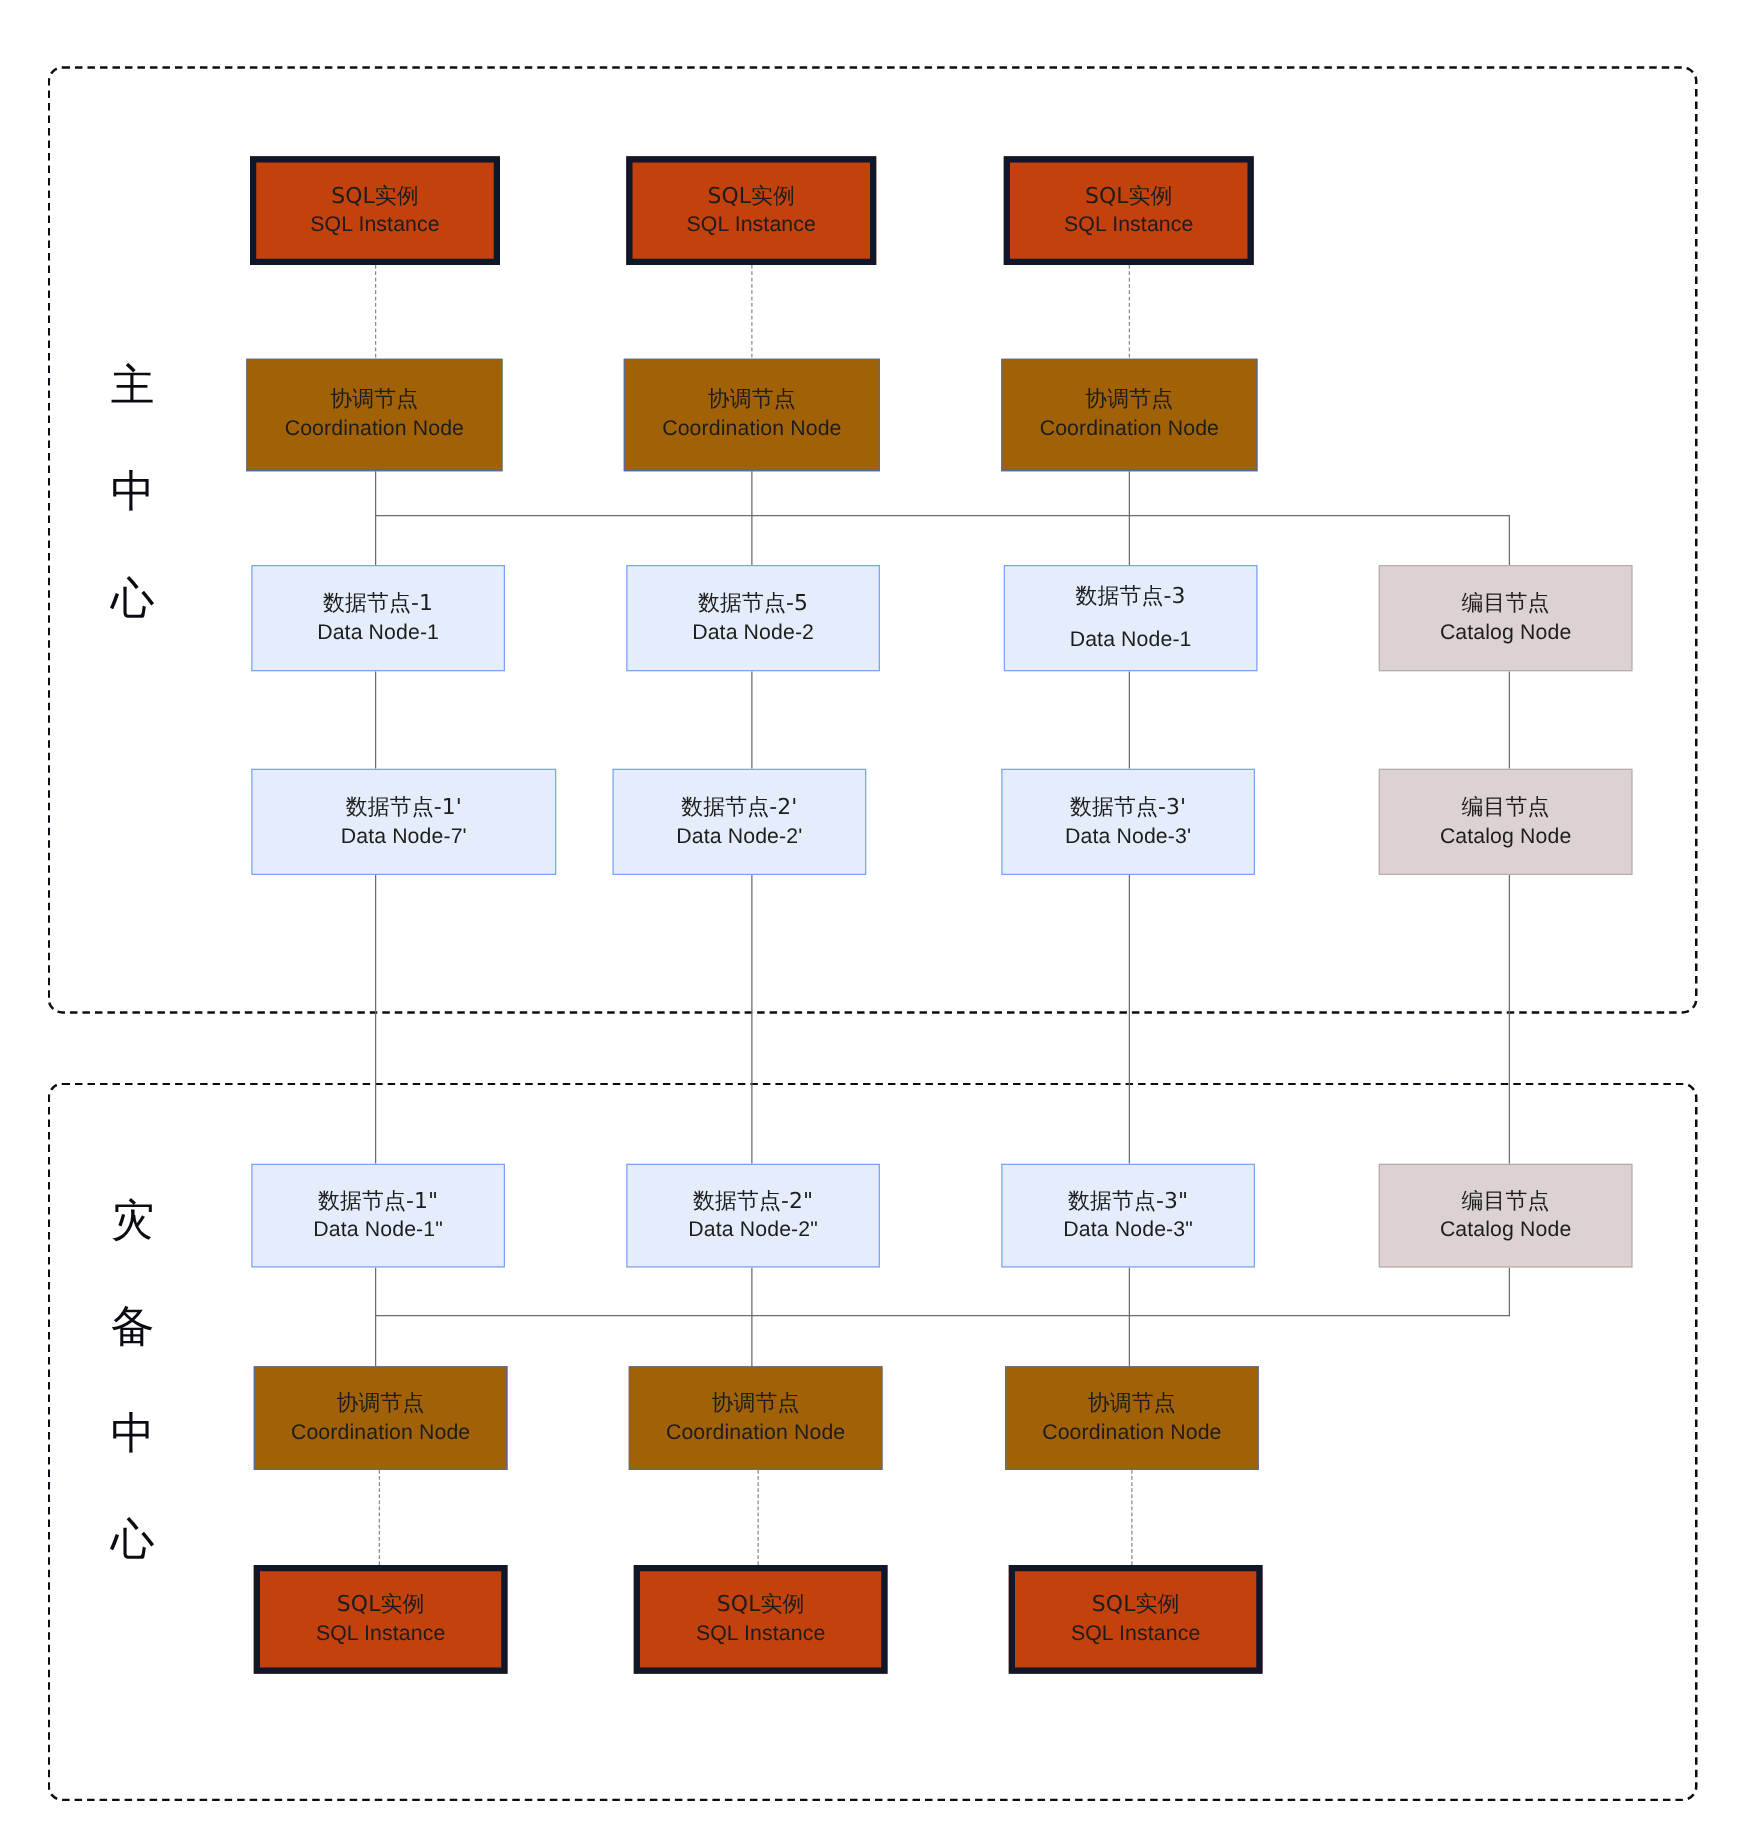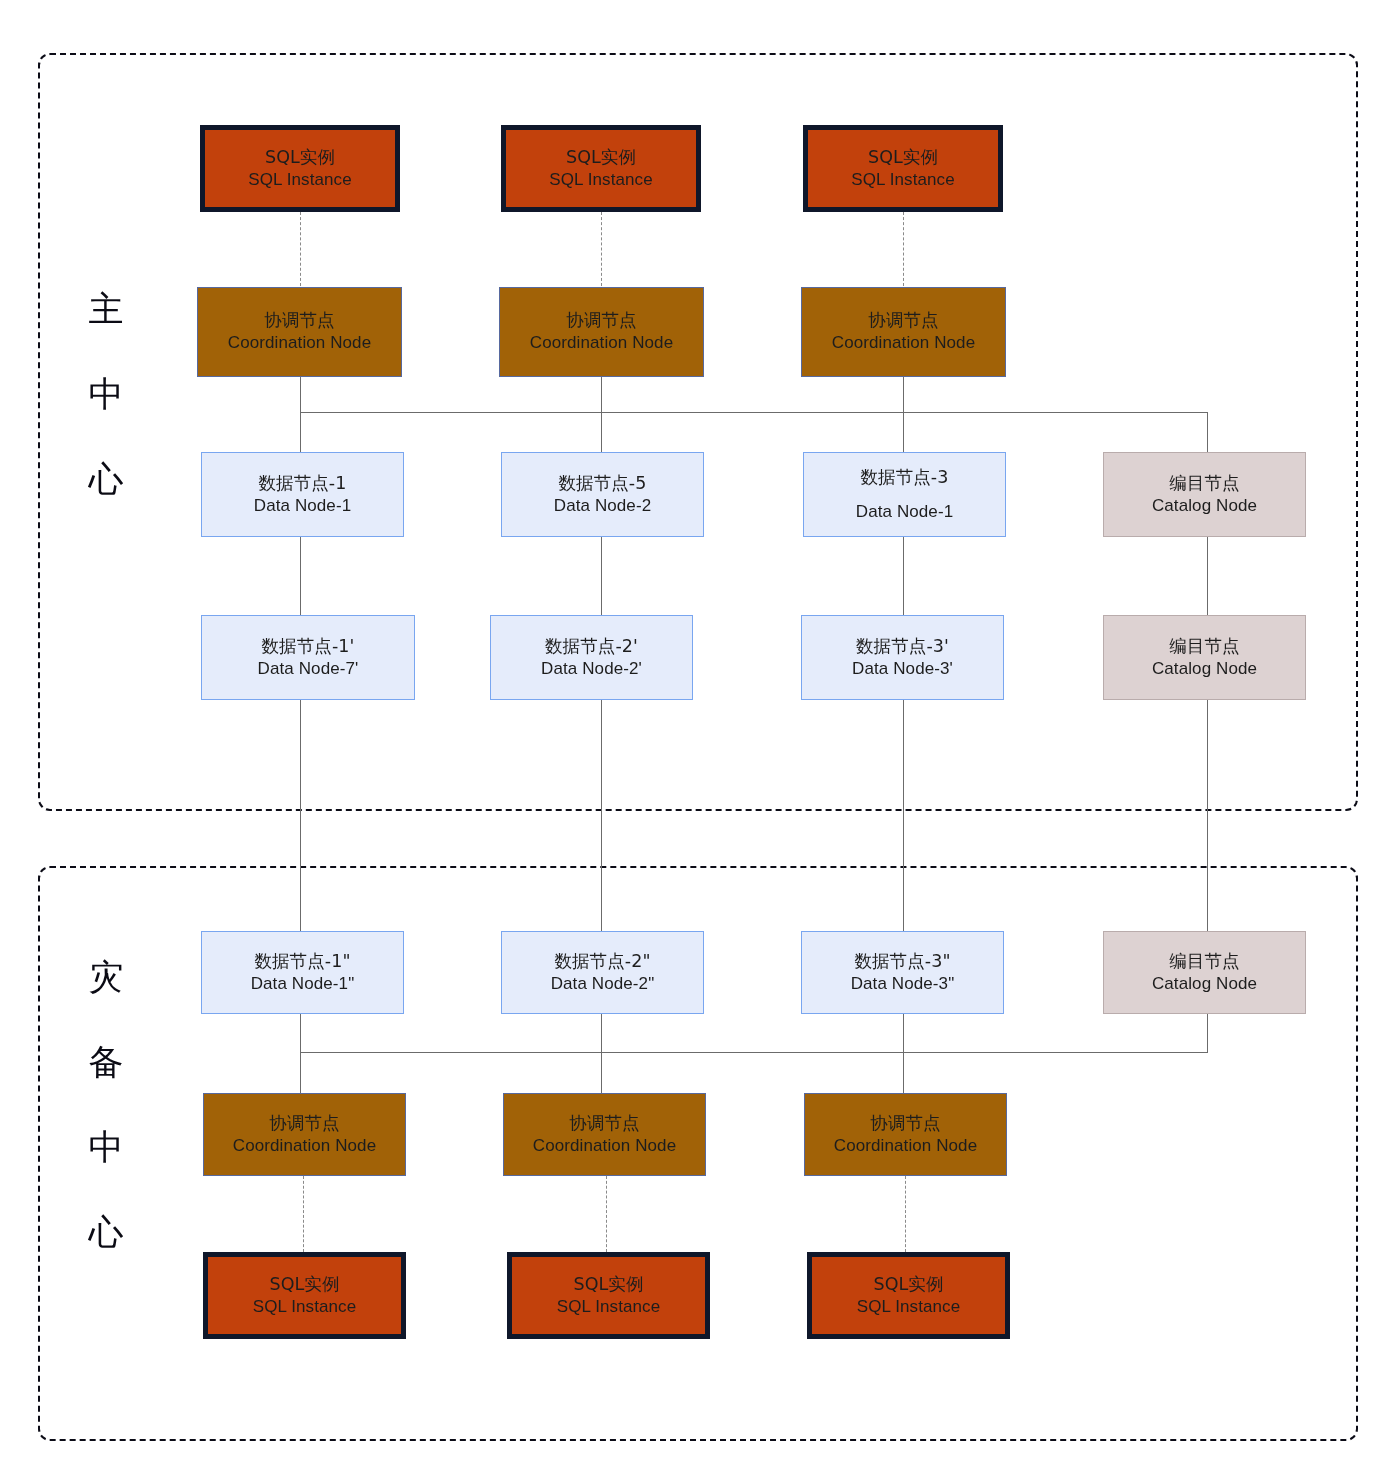--- a/index.html
+++ b/index.html
@@ -187,21 +187,21 @@
   </div>
   <div class="node data" style="left:803px; top:452px; width:203px; height:85px;gap:12px;">
     <div class="l-cn">数据节点-3</div>
     <div class="l-en">Data Node-1</div>
   </div>
   <div class="node catalog" style="left:1103px; top:452px; width:203px; height:85px;">
     <div class="l-cn">编目节点</div>
     <div class="l-en">Catalog Node</div>
   </div>
 
-  <div class="node data" style="left:201px; top:615px; width:214px; height:85px;">
+  <div class="node data" style="left:201px; top:615px; width:244px; height:85px;">
     <div class="l-cn">数据节点-1'</div>
     <div class="l-en">Data Node-7'</div>
   </div>
   <div class="node data" style="left:490px; top:615px; width:203px; height:85px;">
     <div class="l-cn">数据节点-2'</div>
     <div class="l-en">Data Node-2'</div>
   </div>
   <div class="node data" style="left:801px; top:615px; width:203px; height:85px;">
     <div class="l-cn">数据节点-3'</div>
     <div class="l-en">Data Node-3'</div>

